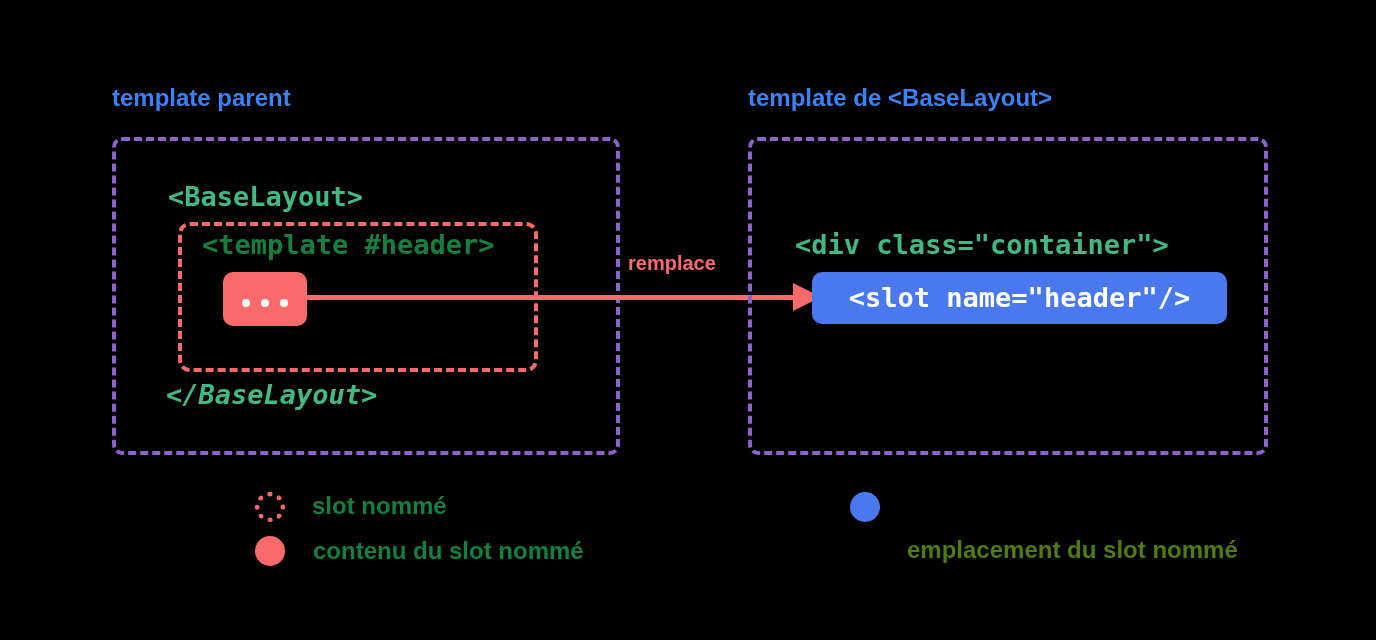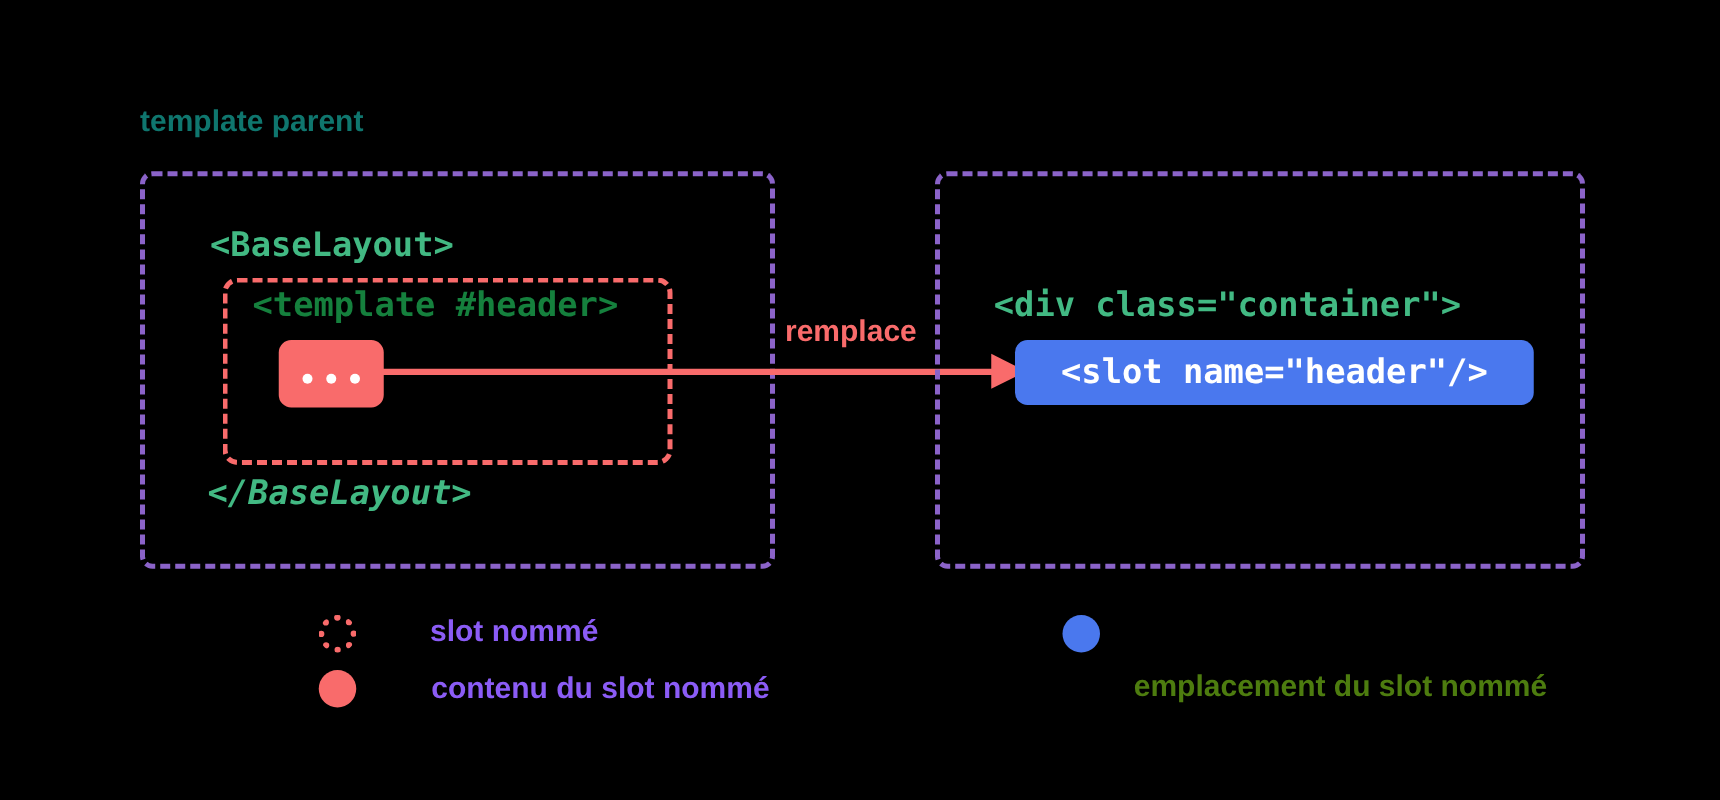--- a/index.html
+++ b/index.html
@@ -13,21 +13,21 @@
     height: 640px;
     background: #000000;
     overflow: hidden;
     font-family: "Liberation Sans", sans-serif;
   }
   .abs { position: absolute; }
 
   .panel-title {
     font-size: 24px;
     font-weight: bold;
-    color: #0f766e;
+    color: #3b82f6;
     white-space: pre;
   }
   .dashed-panel {
     box-sizing: border-box;
     border: 4px dashed #8B63C9;
     border-radius: 10px;
   }
   .code {
     font-family: "DejaVu Sans Mono", monospace;
     font-weight: bold;
@@ -72,31 +72,31 @@
     background: #F96B6B;
   }
   .arrow-head {
     width: 0;
     height: 0;
     border-top: 14px solid transparent;
     border-bottom: 14px solid transparent;
     border-left: 28px solid #F96B6B;
   }
   .arrow-label {
-    font-size: 24px;
+    font-size: 20px;
     font-weight: bold;
     color: #F96B6B;
   }
 
   .legend-label {
     font-size: 24px;
     font-weight: bold;
     white-space: pre;
   }
-  .legend-red  { color: #8b5cf6; margin-left: 32px; }
+  .legend-red  { color: #15803d; }
   .legend-blue { color: #4d7c0f; margin-top: 44px; }
   .legend-circle {
     box-sizing: border-box;
     width: 30px;
     height: 30px;
     border-radius: 50%;
   }
   .circle-dashed-red { border: 5px dotted #F96B6B; background: transparent; }
   .circle-solid-red  { background: #F96B6B; }
   .circle-solid-blue { background: #4A78EE; }
@@ -122,20 +122,21 @@
     <span class="dot"></span>
   </div>
 
 
   <div class="abs code code-green" style="left:166px; top:381px;font-style:italic;">&lt;/BaseLayout&gt;</div>
 
   <div class="abs arrow-line" style="left:305px; top:295px; width:490px;"></div>
   <div class="abs arrow-head" style="left:793px; top:283px;"></div>
   <div class="abs arrow-label" style="left:628px; top:252px;">remplace</div>
 
+  <div class="abs panel-title" style="left:748px; top:84px;">template de &lt;BaseLayout&gt;</div>
 
   <div class="abs dashed-panel" style="left:748px; top:137px; width:520px; height:318px;"></div>
 
   <div class="abs code code-green" style="left:795px; top:231px;">&lt;div class="container"&gt;</div>
 
   <div class="abs slot-placement-box code" style="left:812px; top:272px; width:415px; height:52px;">
     <span>&lt;slot name="header"/&gt;</span>
   </div>
 
 

